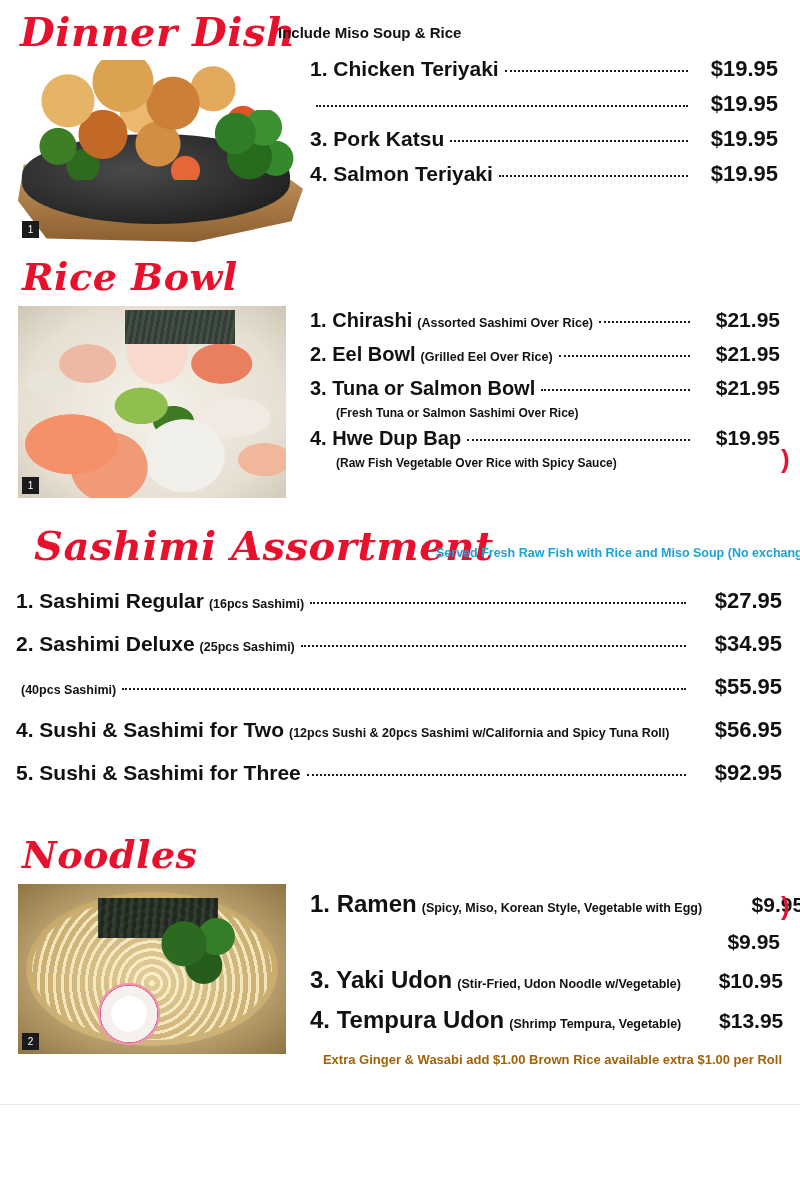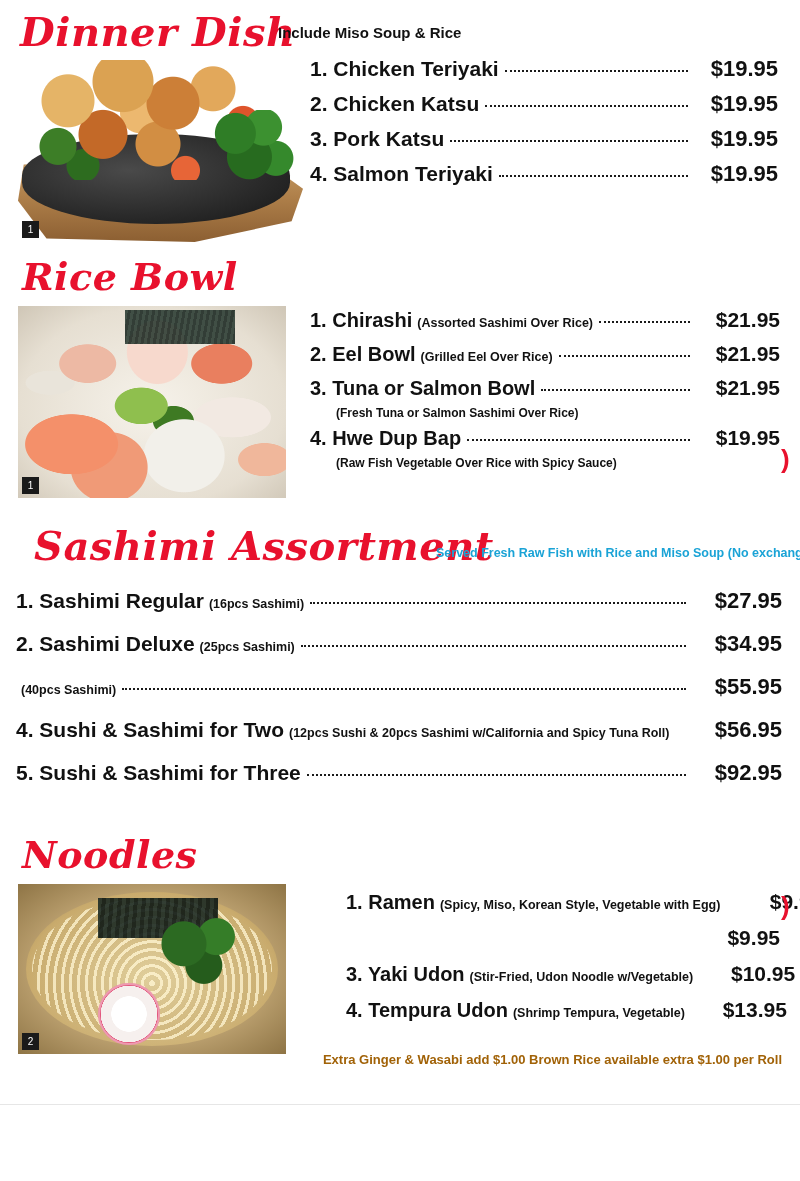--- a/index.html
+++ b/index.html
@@ -212,21 +212,21 @@
   #rows-rice .row { margin-bottom: 10px; }
 
   
   #rows-sashimi { left: 16px; top: 588px; width: 766px; }
   #rows-sashimi .num-name { font-size: 21px; }
   #rows-sashimi .price { font-size: 22px; width: 90px; }
   #rows-sashimi .row { margin-bottom: 17px; }
 
   
   #rows-noodles { left: 310px; top: 890px; width: 470px; }
-  #rows-noodles .num-name { font-size: 20px; margin-left: 36px; }
+  #rows-noodles .num-name { font-size: 24px; }
   #rows-noodles .price { font-size: 21px; width: 80px; }
   #rows-noodles .row { margin-bottom: 12px; }
   #rows-noodles .dots { border-bottom: none; }
 
   .footnote {
     position: absolute;
     left: 300px;
     top: 1052px;
     width: 482px;
     text-align: right;
@@ -266,21 +266,20 @@
     <div class="badge">1</div>
   </div>
 
   <div class="rows" id="rows-dinner">
     <div class="row">
       <span class="num-name">1. Chicken Teriyaki</span>
       <span class="dots"></span>
       <span class="price">$19.95</span>
     </div>
     <div class="row">
-      <span class="num-name">2. Chicken Katsu</span>
       <span class="dots"></span>
       <span class="price">$19.95</span>
     </div>
     <div class="row">
       <span class="num-name">3. Pork Katsu</span>
       <span class="dots"></span>
       <span class="price">$19.95</span>
     </div>
     <div class="row">
       <span class="num-name">4. Salmon Teriyaki</span>

